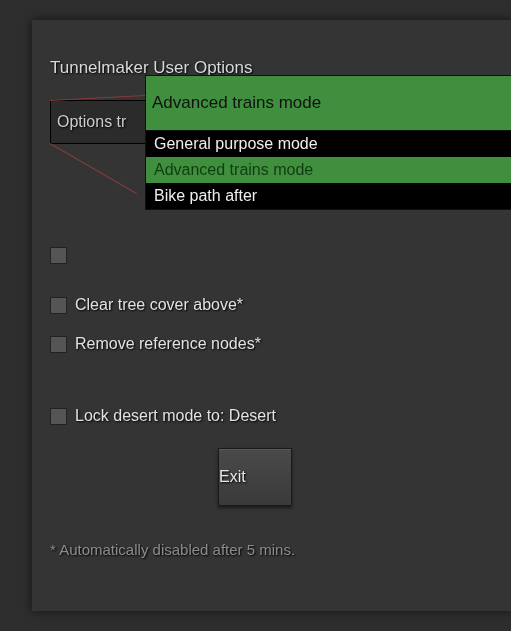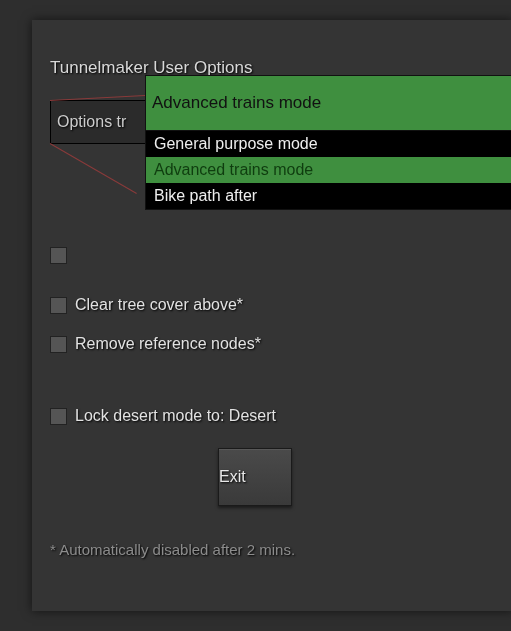--- a/index.html
+++ b/index.html
@@ -186,21 +186,21 @@
   </div>
   <div class="checkrow" style="top:363px;margin-top:24px;">
     <div class="checkbox"></div>
     <span>Lock desert mode to: Desert</span>
   </div>
 
   <div class="exit-btn">
     <span>Exit</span>
   </div>
 
-  <div class="footnote">* Automatically disabled after 2 mins.</div>
+  <div class="footnote">* Automatically disabled after 5 mins.</div>
 </div>
 
 <div class="dropdown">
   <div class="dd-selected">
     <span>Advanced trains mode</span>
     <div class="dd-arrow-box">
       <div class="dd-arrow"></div>
     </div>
   </div>
   <div class="dd-list">

